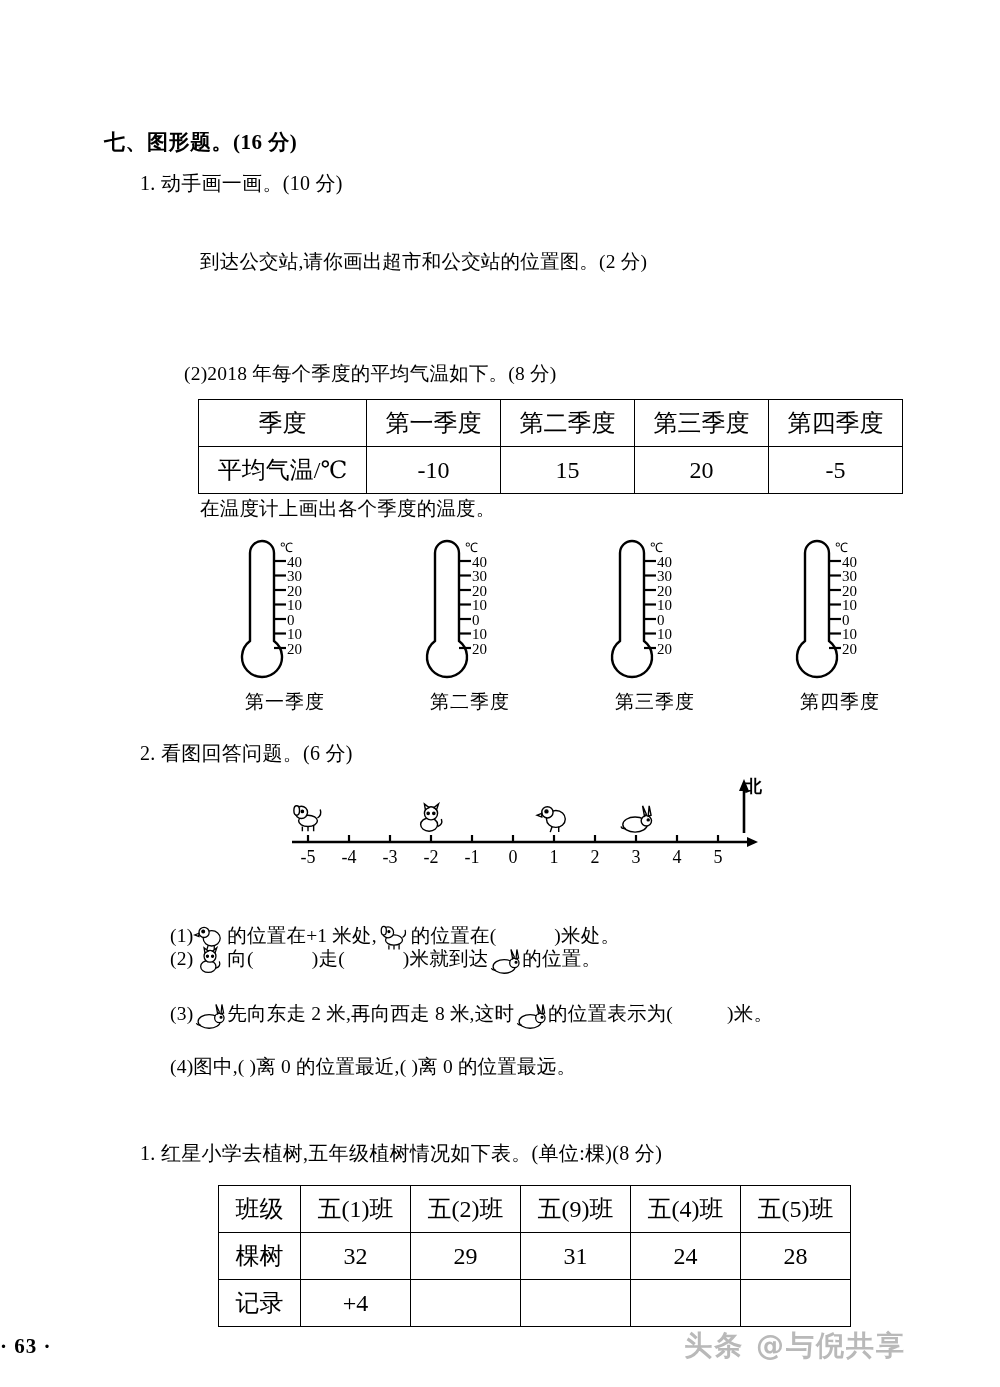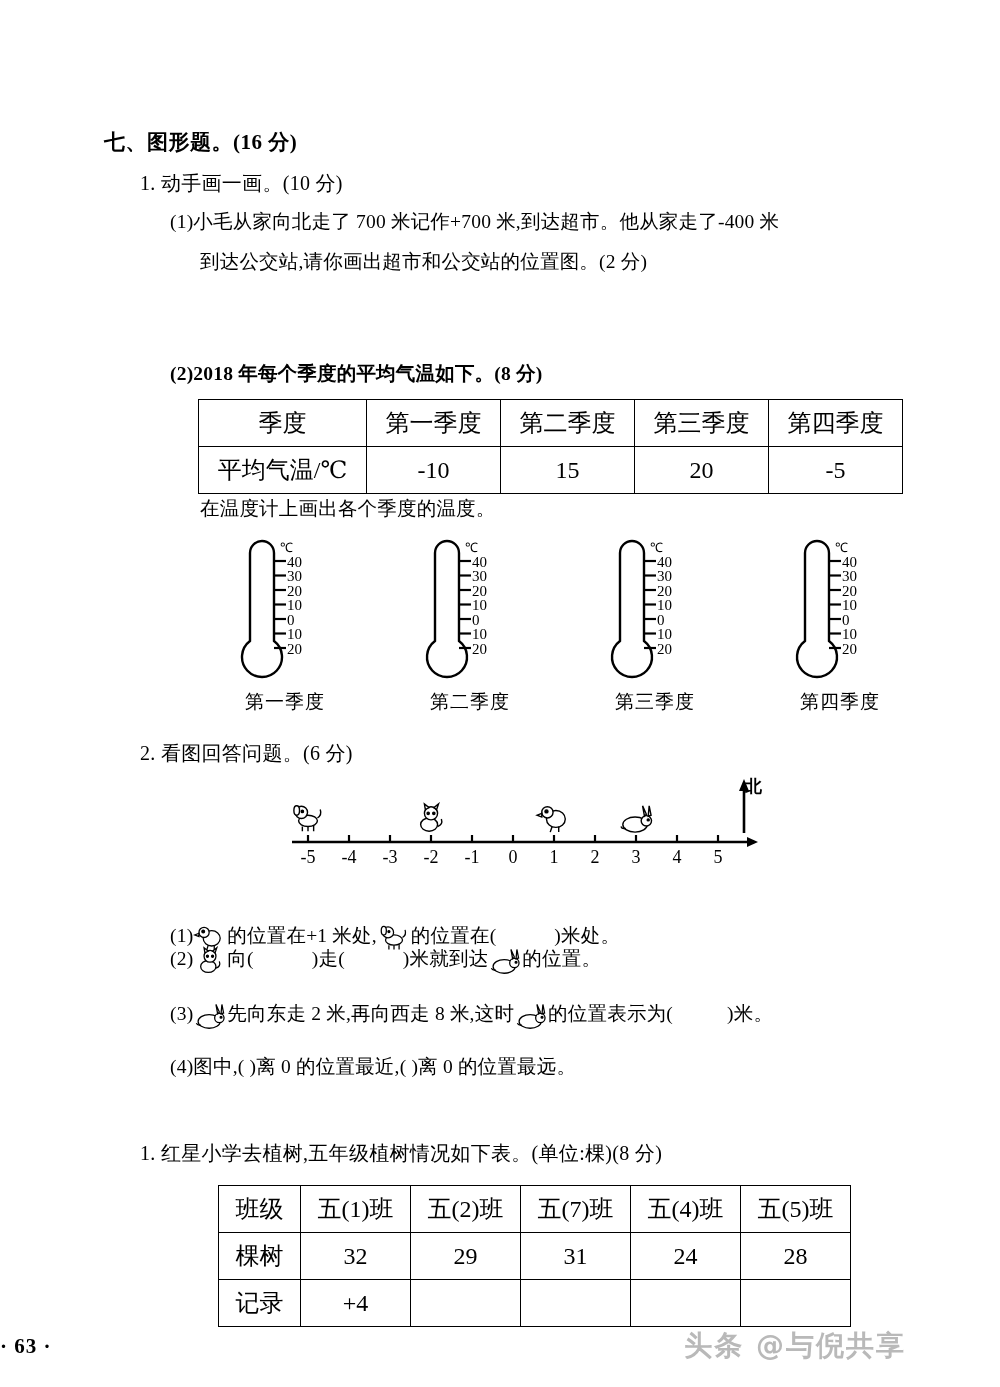--- a/index.html
+++ b/index.html
@@ -83,26 +83,25 @@
 </style>
 </head>
 <body>
 
 <div class="page">
 
   <div class="abs sec-head" style="left:104px; top:128px;">七、图形题。(16 分)</div>
 
   <div class="abs q-head" style="left:140px; top:170px;">1. 动手画一画。(10 分)</div>
 
-  <div class="abs body-line" style="left:170px; top:208px;">(1)小毛从家向北走了 700 米记作+700 米,到达超市。他从家走了-400 米</div>
   <div class="abs body-line" style="left:200px; top:248px;">到达公交站,请你画出超市和公交站的位置图。(2 分)</div>
 
   <div class="abs" style="left:200px; top:290px; width:650px; height:60px;"></div>
 
-  <div class="abs body-line" style="left:170px; top:360px;font-weight:bold;">(2)2018 年每个季度的平均气温如下。(8 分)</div>
+  <div class="abs body-line" style="left:184px; top:360px;">(2)2018 年每个季度的平均气温如下。(8 分)</div>
 
   <div class="abs" style="left:198px; top:399px;">
     <table class="grid">
       <tbody>
           <tr>
         <td style="width:168px;">季度</td>
         <td style="width:134px;">第一季度</td>
         <td style="width:134px;">第二季度</td>
         <td style="width:134px;">第三季度</td>
         <td style="width:134px;">第四季度</td>
@@ -329,21 +328,21 @@
 
   <div class="abs q-head" style="left:140px; top:1140px;">1. 红星小学去植树,五年级植树情况如下表。(单位:棵)(8 分)</div>
 
   <div class="abs" style="left:218px; top:1185px;">
     <table class="grid">
       <tbody>
           <tr>
         <td style="width:82px;">班级</td>
         <td style="width:110px;">五(1)班</td>
         <td style="width:110px;">五(2)班</td>
-        <td style="width:110px;">五(7)班</td>
+        <td style="width:110px;">五(9)班</td>
         <td style="width:110px;">五(4)班</td>
         <td style="width:110px;">五(5)班</td>
       </tr>
       <tr>
         <td>棵树</td>
         <td>32</td>
         <td>29</td>
         <td>31</td>
         <td>24</td>
         <td>28</td>

